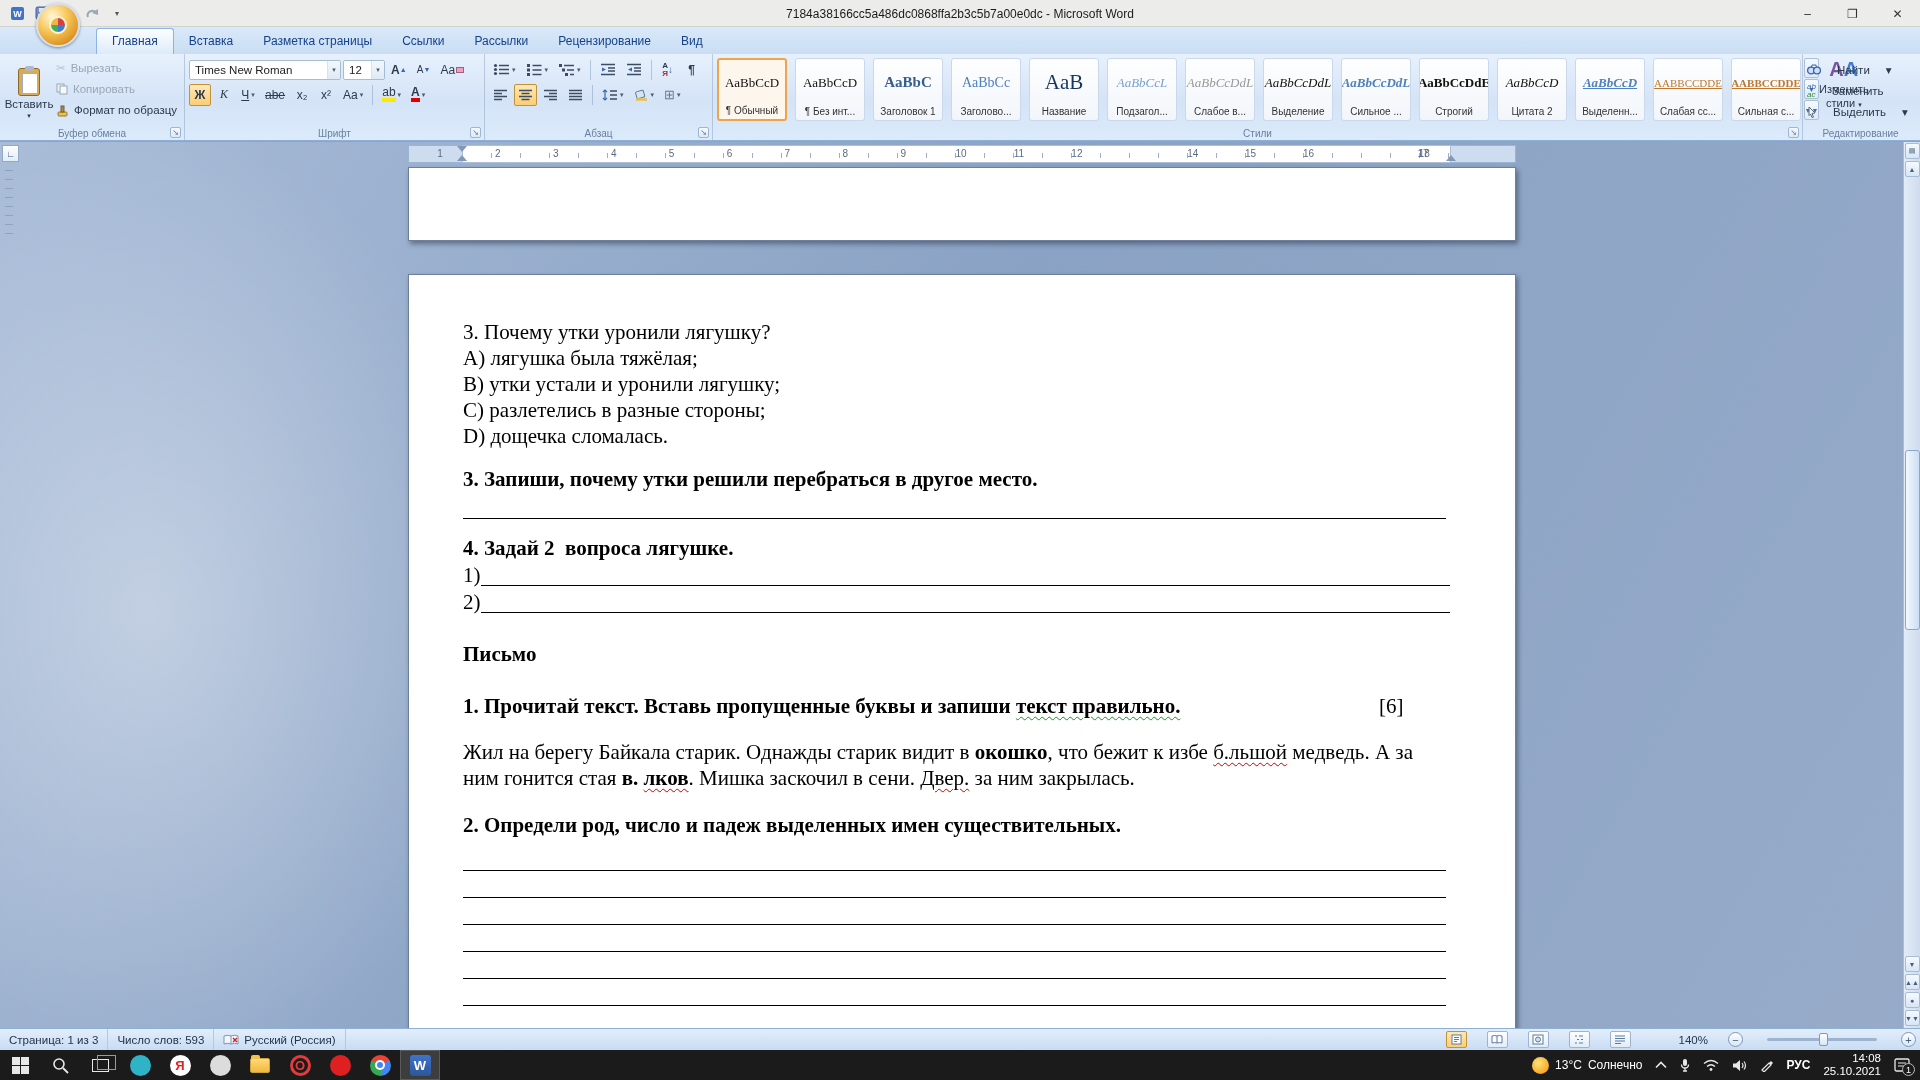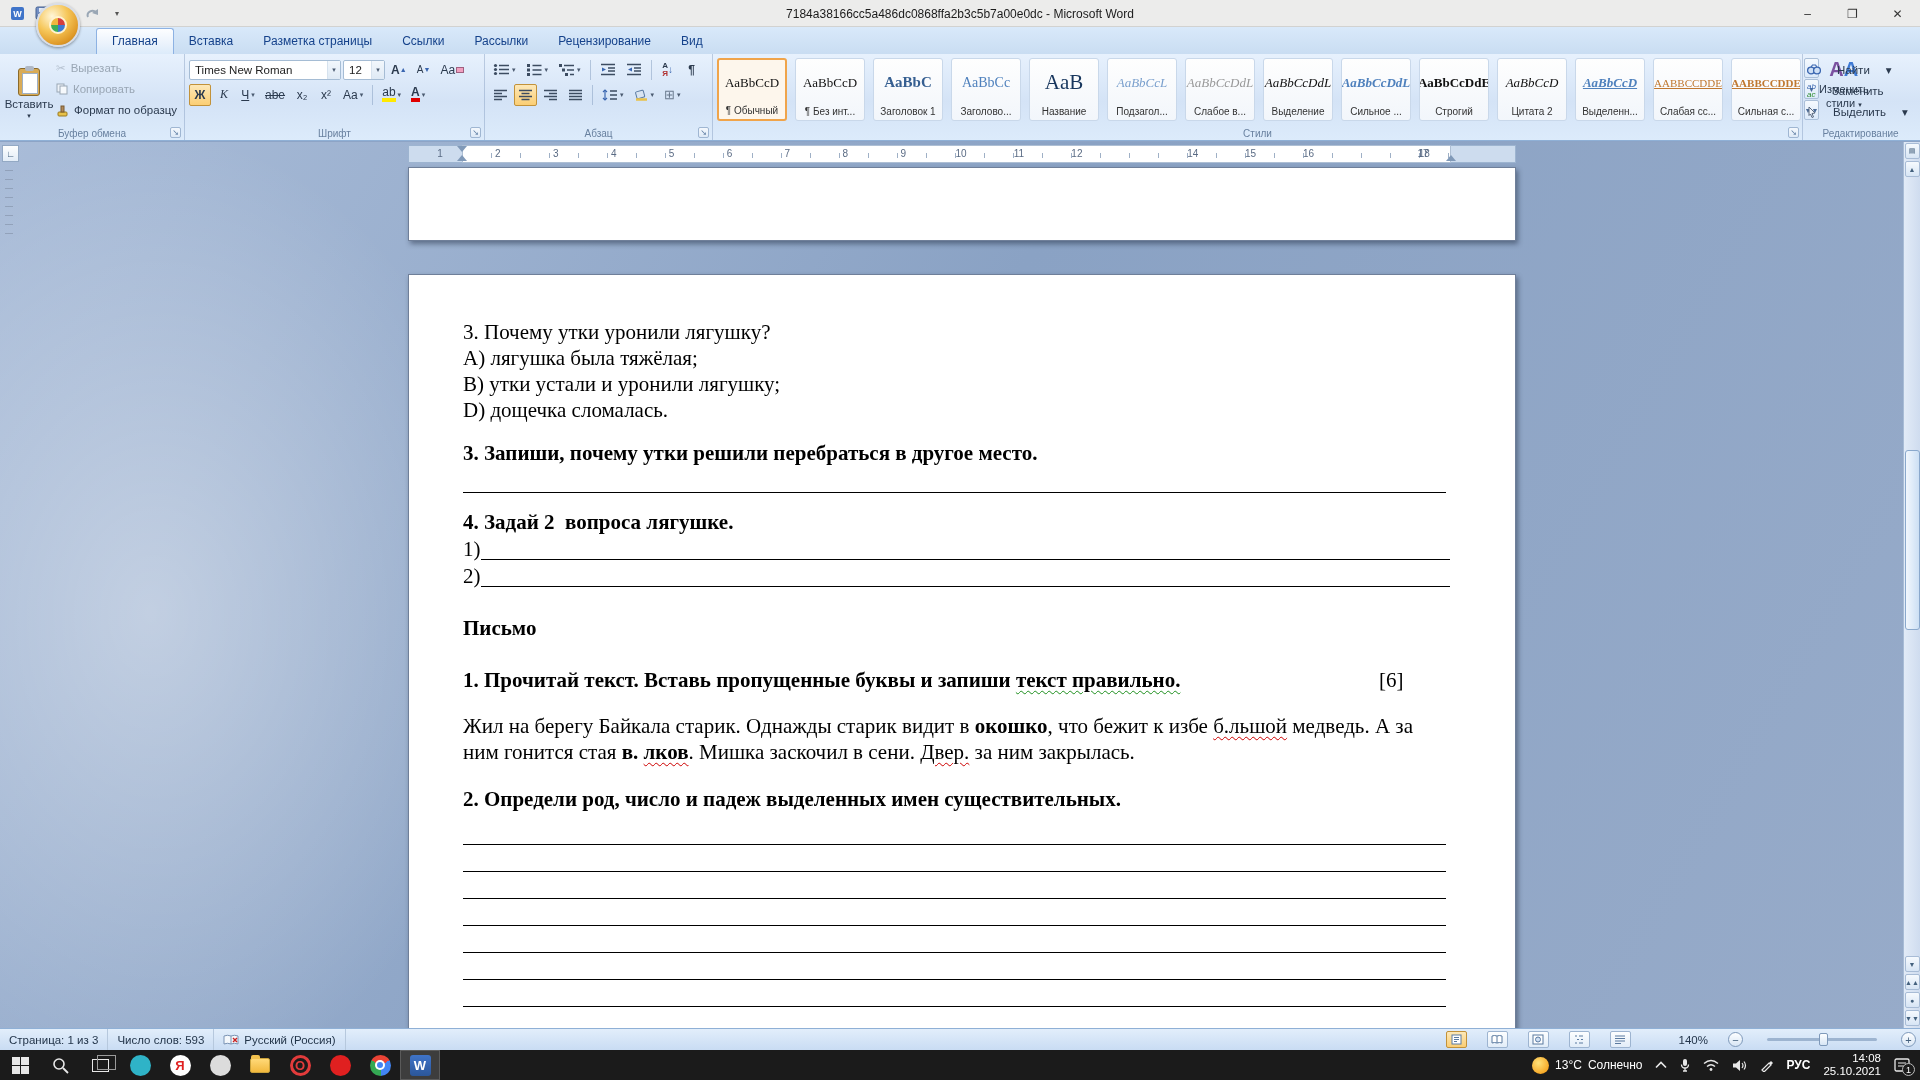--- a/index.html
+++ b/index.html
@@ -533,20 +533,21 @@
       <span class="ind-tri" style="left:1446px;top:10px;border-left:5px solid transparent;border-right:5px solid transparent;border-bottom:6px solid #8099b8"></span>
     </div>
     <div class="vruler"></div>
 
     <div class="page page1"></div>
 
     <div class="page page2 doc" id="page2">
         <div class="doc-line">3. Почему утки уронили лягушку?</div>
         <div class="doc-line">А) лягушка была тяжёлая;</div>
         <div class="doc-line">В) утки устали и уронили лягушку;</div>
+        <div class="doc-line">С) разлетелись в разные стороны;</div>
         <div class="doc-line">D) дощечка сломалась.</div>
         <div class="doc-spacer" style="height: 17px;"></div>
         <div class="doc-line b">3. Запиши, почему утки решили перебраться в другое место.</div>
         <div class="doc-blank"></div>
         <div class="doc-spacer" style="height: 16px;"></div>
         <div class="doc-line b">4. Задай 2  вопроса лягушке.</div>
         <div class="nbl">
           <span>1) </span>
           <span class="fill"></span>
         </div>

